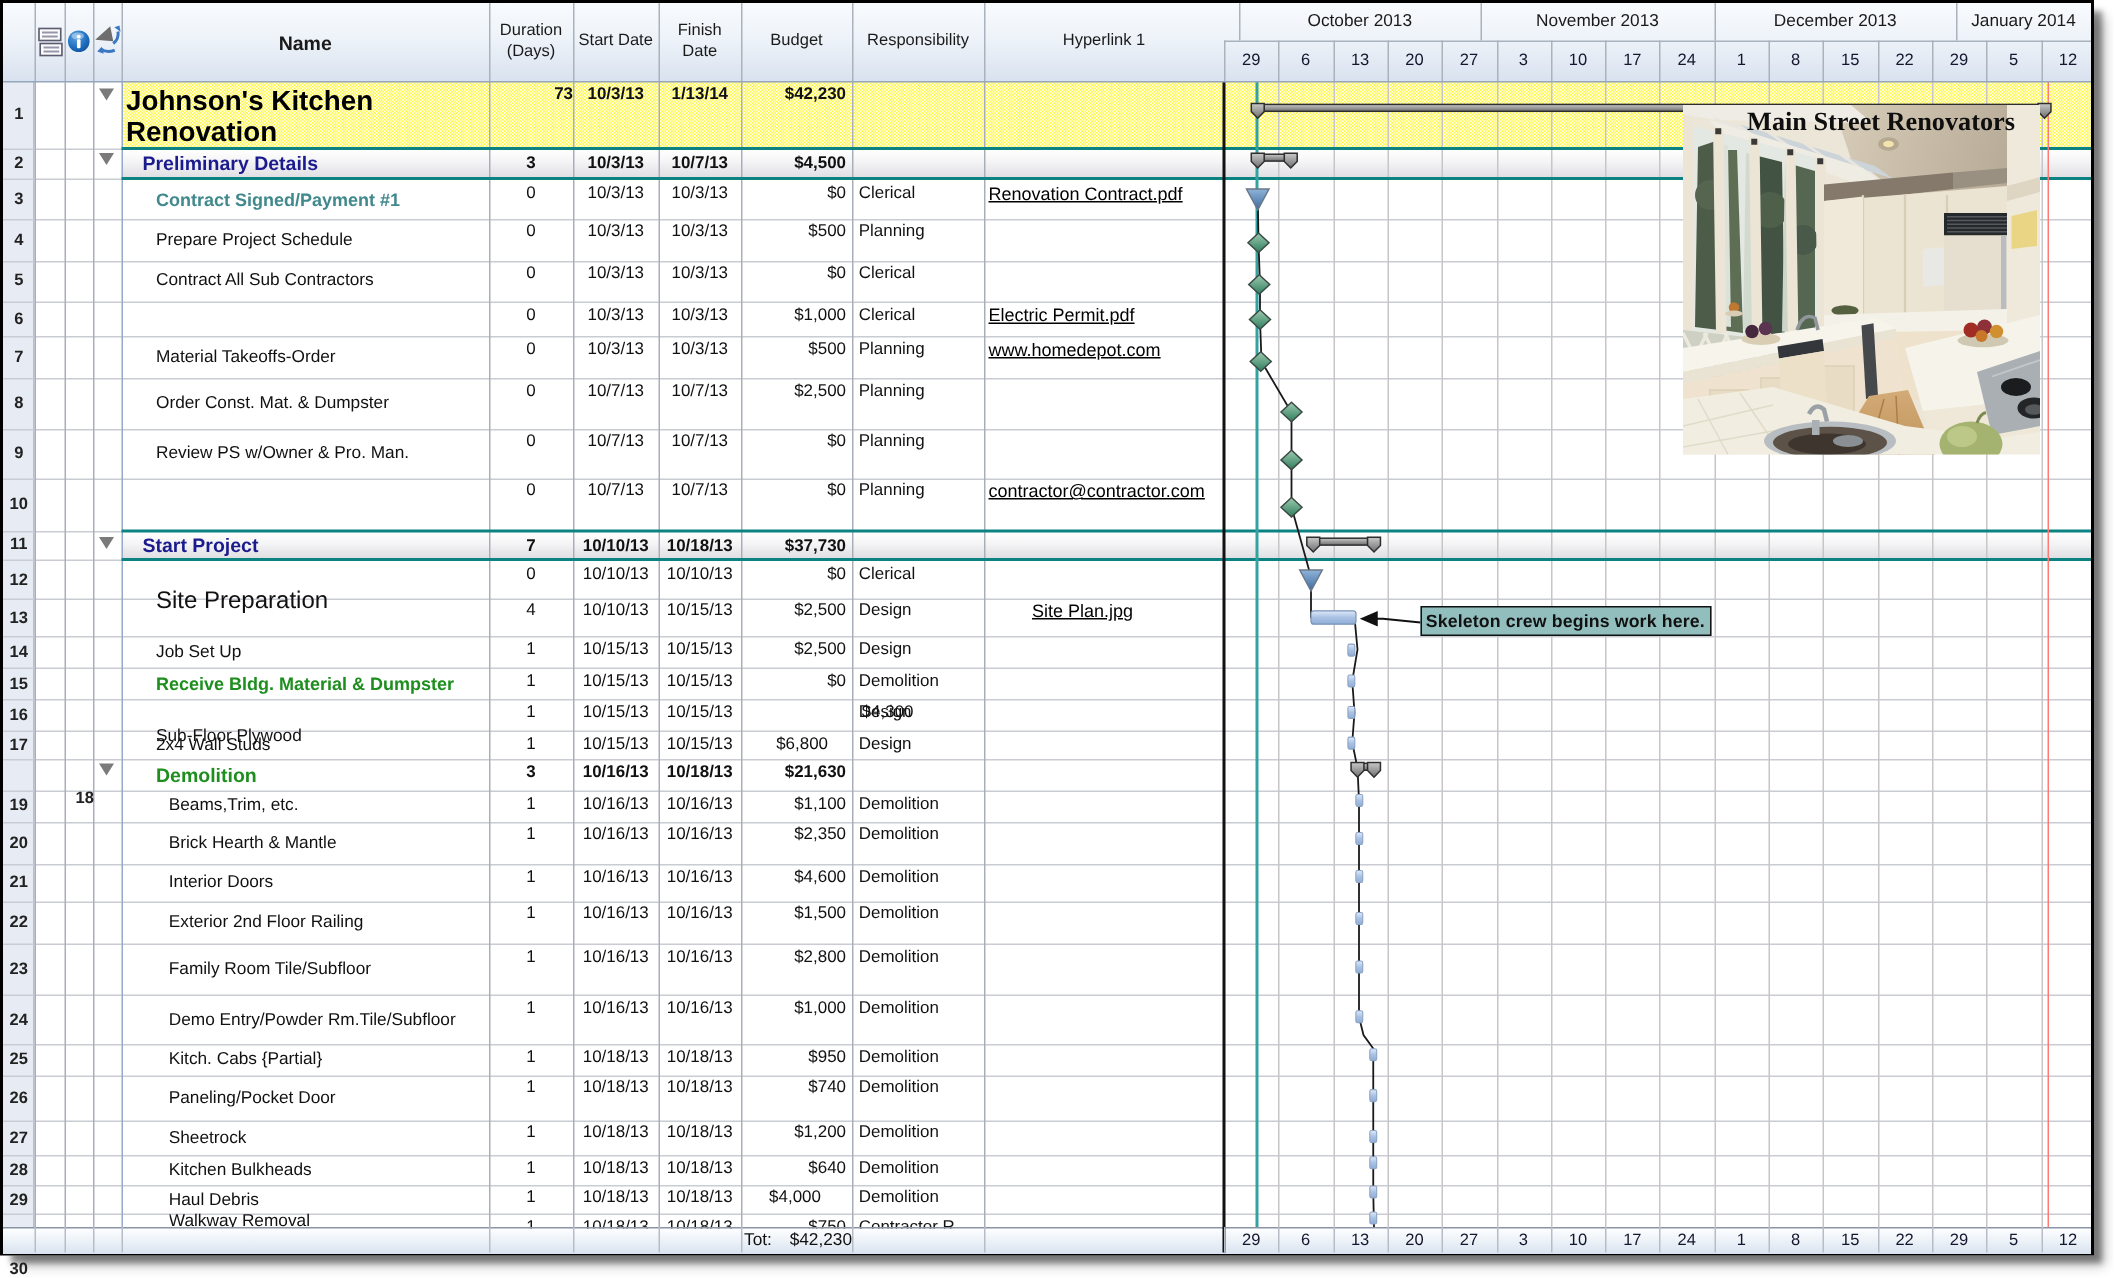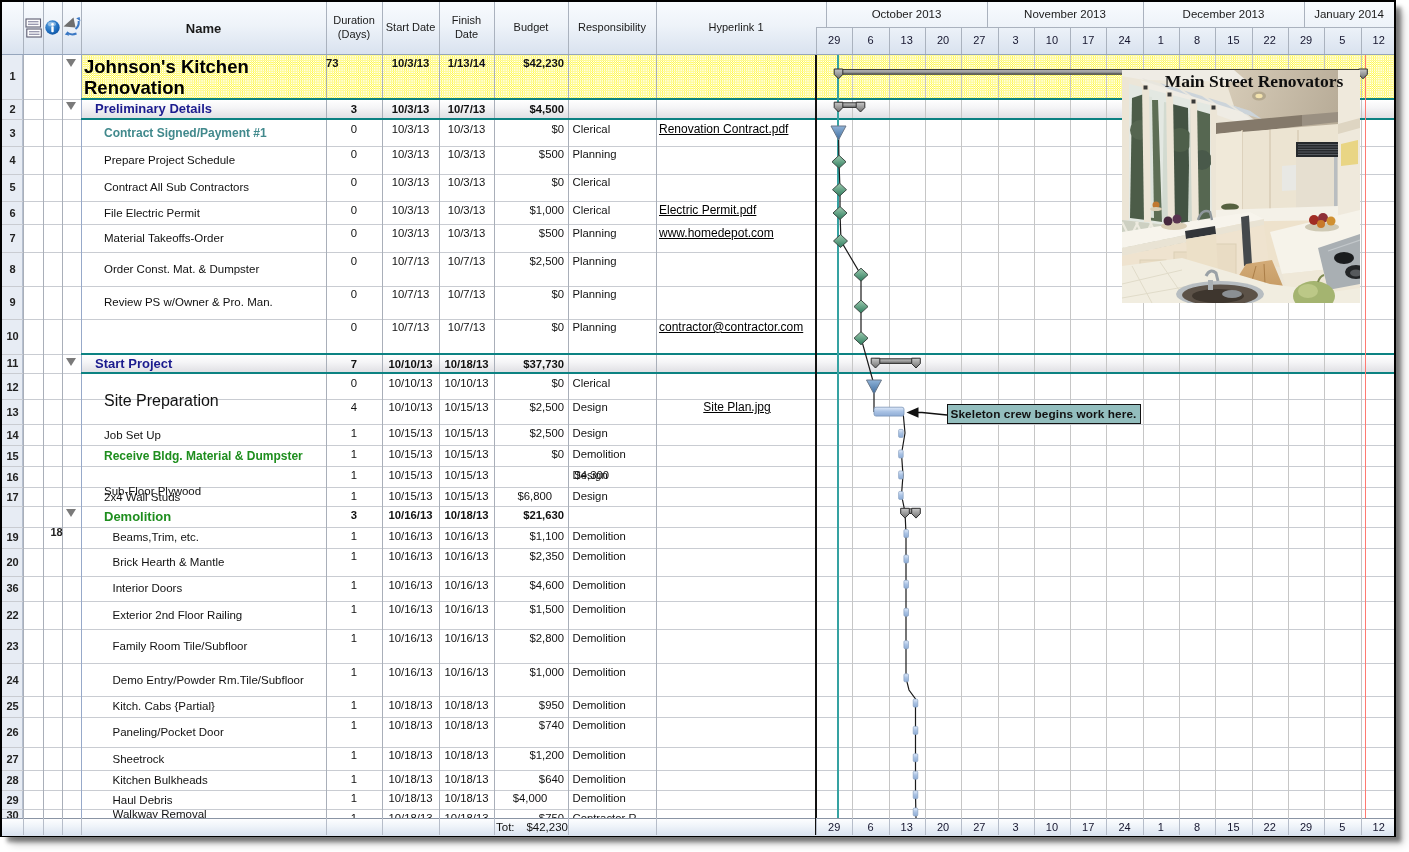--- a/index.html
+++ b/index.html
@@ -82,21 +82,21 @@
 <div class="teal" style="left:81px;top:117.5px;width:1313px;height:2.5px;"></div>
 <div class="teal" style="left:81px;top:352.7px;width:1313px;height:2.3px;"></div>
 <div class="teal" style="left:81px;top:371.8px;width:1313px;height:2.5px;"></div>
 <div class="abs" style="left:837.2px;top:54px;width:1.7px;height:764px;background:#35a2a2;"></div>
 <div class="abs" style="left:1364.6px;top:54px;width:1.6px;height:764px;background:#ff7a72;"></div>
 <div class="abs" style="left:815.4px;top:2px;width:1.8px;height:831px;background:#111;"></div>
 <div class="num" style="top:54px;height:43.5px;">1</div>
 <div class="name" style="left:84px;top:55.5px;width:240px;height:43.5px;font-size:18.5px;font-weight:bold;color:#000;line-height:21.5px;">
       <span style="white-space:normal;">Johnson's Kitchen Renovation</span>
     </div>
-<div class="val" style="left:326px;top:56.5px;width:56px;text-align:left;font-weight:bold;">73</div>
+<div class="val" style="left:326px;top:56.5px;width:56px;text-align:right;font-weight:bold;">73</div>
 <div class="val" style="left:382px;top:56.5px;width:57px;text-align:center;font-weight:bold;">10/3/13</div>
 <div class="val" style="left:439px;top:56.5px;width:55px;text-align:center;font-weight:bold;">1/13/14</div>
 <div class="val" style="left:496px;top:56.5px;width:68px;text-align:right;font-weight:bold;">$42,230</div>
 <div class="num" style="top:100px;height:17.5px;">2</div>
 <div class="name" style="left:95px;top:100px;width:229px;height:17.5px;font-size:13px;font-weight:bold;color:#1b1b8e;">Preliminary Details</div>
 <div class="val" style="left:326px;top:102.5px;width:56px;text-align:center;font-weight:bold;">3</div>
 <div class="val" style="left:382px;top:102.5px;width:57px;text-align:center;font-weight:bold;">10/3/13</div>
 <div class="val" style="left:439px;top:102.5px;width:55px;text-align:center;font-weight:bold;">10/7/13</div>
 <div class="val" style="left:496px;top:102.5px;width:68px;text-align:right;font-weight:bold;">$4,500</div>
 <div class="num" style="top:120px;height:25.5px;">3</div>
@@ -115,21 +115,20 @@
 <div class="val" style="left:496px;top:148.0px;width:68px;text-align:right;">$500</div>
 <div class="val" style="left:572.5px;top:148.0px;width:82px;">Planning</div>
 <div class="num" style="top:173.5px;height:27.5px;">5</div>
 <div class="name" style="left:104px;top:173.5px;width:220px;height:27.5px;font-size:11.5px;color:#111;">Contract All Sub Contractors</div>
 <div class="val" style="left:326px;top:176.0px;width:56px;text-align:center;">0</div>
 <div class="val" style="left:382px;top:176.0px;width:57px;text-align:center;">10/3/13</div>
 <div class="val" style="left:439px;top:176.0px;width:55px;text-align:center;">10/3/13</div>
 <div class="val" style="left:496px;top:176.0px;width:68px;text-align:right;">$0</div>
 <div class="val" style="left:572.5px;top:176.0px;width:82px;">Clerical</div>
 <div class="num" style="top:201px;height:23px;">6</div>
-<div class="name" style="left:104px;top:201px;width:220px;height:23px;font-size:11.5px;color:#111;">File Electric Permit</div>
 <div class="val" style="left:326px;top:203.5px;width:56px;text-align:center;">0</div>
 <div class="val" style="left:382px;top:203.5px;width:57px;text-align:center;">10/3/13</div>
 <div class="val" style="left:439px;top:203.5px;width:55px;text-align:center;">10/3/13</div>
 <div class="val" style="left:496px;top:203.5px;width:68px;text-align:right;">$1,000</div>
 <div class="val" style="left:572.5px;top:203.5px;width:82px;">Clerical</div>
 <div class="val" style="left:659px;top:203.5px;width:156px;"><a class="lk">Electric Permit.pdf</a></div>
 <div class="num" style="top:224px;height:28px;">7</div>
 <div class="name" style="left:104px;top:224px;width:220px;height:28px;font-size:11.5px;color:#111;">Material Takeoffs-Order</div>
 <div class="val" style="left:326px;top:226.5px;width:56px;text-align:center;">0</div>
 <div class="val" style="left:382px;top:226.5px;width:57px;text-align:center;">10/3/13</div>
@@ -170,21 +169,21 @@
 <div class="val" style="left:439px;top:376.8px;width:55px;text-align:center;">10/10/13</div>
 <div class="val" style="left:496px;top:376.8px;width:68px;text-align:right;">$0</div>
 <div class="val" style="left:572.5px;top:376.8px;width:82px;">Clerical</div>
 <div class="num" style="top:398.8px;height:25.599999999999966px;">13</div>
 <div class="name" style="left:104px;top:388px;width:220px;height:25.599999999999966px;font-size:16px;color:#111;">Site Preparation</div>
 <div class="val" style="left:326px;top:401.3px;width:56px;text-align:center;">4</div>
 <div class="val" style="left:382px;top:401.3px;width:57px;text-align:center;">10/10/13</div>
 <div class="val" style="left:439px;top:401.3px;width:55px;text-align:center;">10/15/13</div>
 <div class="val" style="left:496px;top:401.3px;width:68px;text-align:right;">$2,500</div>
 <div class="val" style="left:572.5px;top:401.3px;width:82px;">Design</div>
-<div class="val" style="left:659px;top:401.3px;width:156px;text-align:center;"><a class="lk">Site Plan.jpg</a></div>
+<div class="val" style="left:688px;top:401.3px;width:156px;"><a class="lk">Site Plan.jpg</a></div>
 <div class="num" style="top:424.4px;height:21.0px;">14</div>
 <div class="name" style="left:104px;top:424.4px;width:220px;height:21.0px;font-size:11.5px;color:#111;">Job Set Up</div>
 <div class="val" style="left:326px;top:426.9px;width:56px;text-align:center;">1</div>
 <div class="val" style="left:382px;top:426.9px;width:57px;text-align:center;">10/15/13</div>
 <div class="val" style="left:439px;top:426.9px;width:55px;text-align:center;">10/15/13</div>
 <div class="val" style="left:496px;top:426.9px;width:68px;text-align:right;">$2,500</div>
 <div class="val" style="left:572.5px;top:426.9px;width:82px;">Design</div>
 <div class="num" style="top:445.4px;height:20.900000000000034px;">15</div>
 <div class="name" style="left:104px;top:445.4px;width:220px;height:20.900000000000034px;font-size:12px;font-weight:bold;color:#1e8e1e;">Receive Bldg. Material &amp; Dumpster</div>
 <div class="val" style="left:326px;top:447.9px;width:56px;text-align:center;">1</div>
@@ -219,21 +218,21 @@
 <div class="val" style="left:439px;top:529.6px;width:55px;text-align:center;">10/16/13</div>
 <div class="val" style="left:496px;top:529.6px;width:68px;text-align:right;">$1,100</div>
 <div class="val" style="left:572.5px;top:529.6px;width:82px;">Demolition</div>
 <div class="num" style="top:547.7px;height:28.299999999999955px;">20</div>
 <div class="name" style="left:112.5px;top:547.7px;width:211.5px;height:28.299999999999955px;font-size:11.5px;color:#111;">Brick Hearth &amp; Mantle</div>
 <div class="val" style="left:326px;top:550.2px;width:56px;text-align:center;">1</div>
 <div class="val" style="left:382px;top:550.2px;width:57px;text-align:center;">10/16/13</div>
 <div class="val" style="left:439px;top:550.2px;width:55px;text-align:center;">10/16/13</div>
 <div class="val" style="left:496px;top:550.2px;width:68px;text-align:right;">$2,350</div>
 <div class="val" style="left:572.5px;top:550.2px;width:82px;">Demolition</div>
-<div class="num" style="top:576px;height:24.700000000000045px;">36</div>
+<div class="num" style="top:576px;height:24.700000000000045px;">21</div>
 <div class="name" style="left:112.5px;top:576px;width:211.5px;height:24.700000000000045px;font-size:11.5px;color:#111;">Interior Doors</div>
 <div class="val" style="left:326px;top:578.5px;width:56px;text-align:center;">1</div>
 <div class="val" style="left:382px;top:578.5px;width:57px;text-align:center;">10/16/13</div>
 <div class="val" style="left:439px;top:578.5px;width:55px;text-align:center;">10/16/13</div>
 <div class="val" style="left:496px;top:578.5px;width:68px;text-align:right;">$4,600</div>
 <div class="val" style="left:572.5px;top:578.5px;width:82px;">Demolition</div>
 <div class="num" style="top:600.7px;height:28.299999999999955px;">22</div>
 <div class="name" style="left:112.5px;top:600.7px;width:211.5px;height:28.299999999999955px;font-size:11.5px;color:#111;">Exterior 2nd Floor Railing</div>
 <div class="val" style="left:326px;top:603.2px;width:56px;text-align:center;">1</div>
 <div class="val" style="left:382px;top:603.2px;width:57px;text-align:center;">10/16/13</div>
@@ -282,21 +281,21 @@
 <div class="val" style="left:439px;top:772.9px;width:55px;text-align:center;">10/18/13</div>
 <div class="val" style="left:496px;top:772.9px;width:68px;text-align:right;">$640</div>
 <div class="val" style="left:572.5px;top:772.9px;width:82px;">Demolition</div>
 <div class="num" style="top:789.9px;height:19.399999999999977px;">29</div>
 <div class="name" style="left:112.5px;top:789.9px;width:211.5px;height:19.399999999999977px;font-size:11.5px;color:#111;">Haul Debris</div>
 <div class="val" style="left:326px;top:792.4px;width:56px;text-align:center;">1</div>
 <div class="val" style="left:382px;top:792.4px;width:57px;text-align:center;">10/18/13</div>
 <div class="val" style="left:439px;top:792.4px;width:55px;text-align:center;">10/18/13</div>
 <div class="val" style="left:496px;top:792.4px;width:68px;text-align:center;">$4,000</div>
 <div class="val" style="left:572.5px;top:792.4px;width:82px;">Demolition</div>
-<div class="num" style="top:811px;height:8.700000000000045px;">30</div>
+<div class="num" style="top:842px;height:8.700000000000045px;">30</div>
 <div class="name" style="left:112.5px;top:809.3px;width:211.5px;height:8.700000000000045px;font-size:11.5px;color:#111;">Walkway Removal</div>
 <div class="val" style="left:326px;top:811.8px;width:56px;text-align:center;">1</div>
 <div class="val" style="left:382px;top:811.8px;width:57px;text-align:center;">10/18/13</div>
 <div class="val" style="left:439px;top:811.8px;width:55px;text-align:center;">10/18/13</div>
 <div class="val" style="left:496px;top:811.8px;width:68px;text-align:right;">$750</div>
 <div class="val" style="left:572.5px;top:811.8px;width:82px;">Contractor R</div>
 <div class="tri" style="left:65.5px;top:59px;"></div>
 <div class="tri" style="left:65.5px;top:102px;"></div>
 <div class="tri" style="left:65.5px;top:357.5px;"></div>
 <div class="tri" style="left:65.5px;top:509px;"></div>

